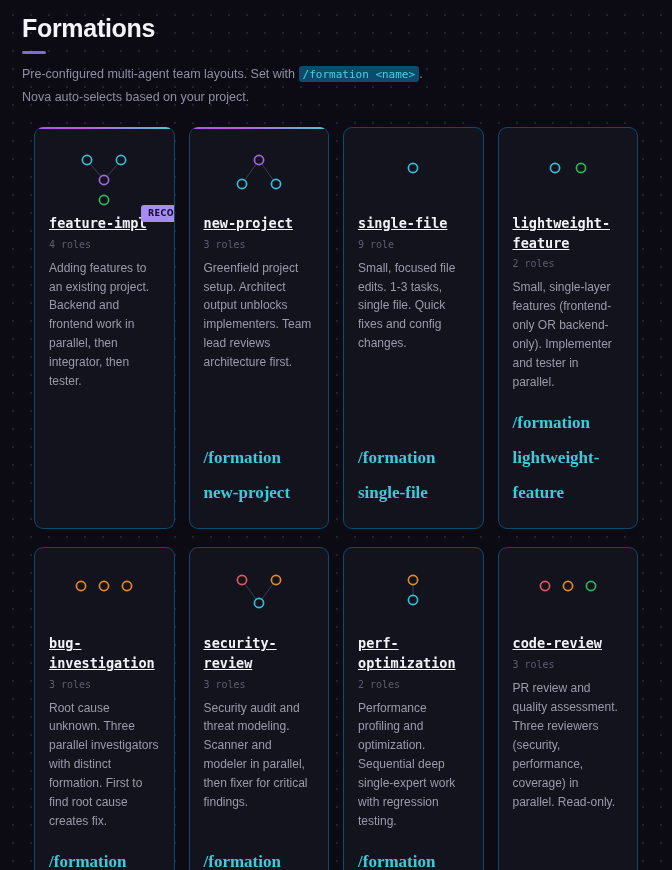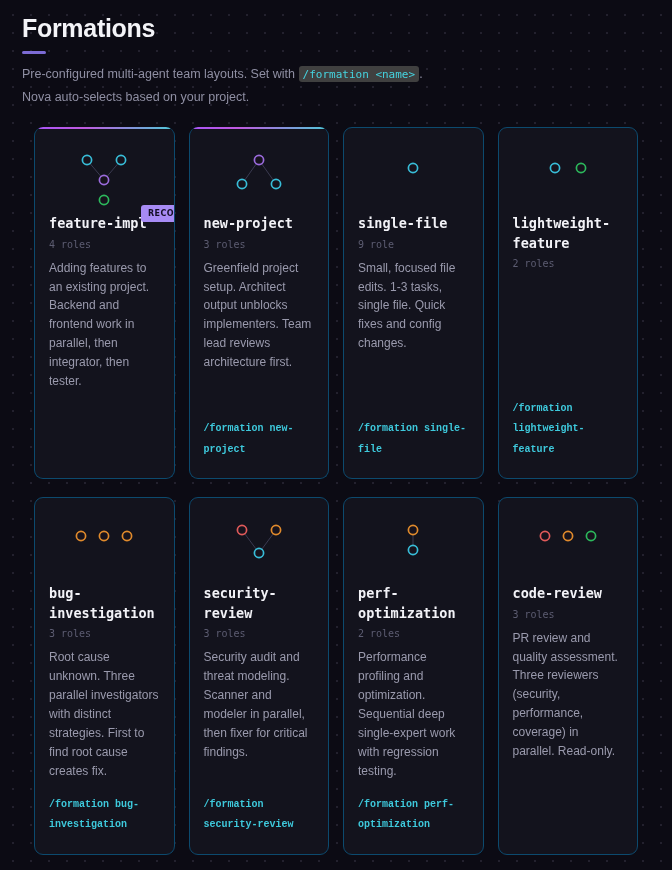--- a/index.html
+++ b/index.html
@@ -47,21 +47,21 @@
     font-size: 12.5px;
     line-height: 1.85;
     color: #8f8fa3;
     max-width: 430px;
   }
 
   code.inline-code {
     font-family: "DejaVu Sans Mono", monospace;
     font-size: 11px;
     color: #45d4e0;
-    background: #404040;
+    background: #0c4a6e;
     border-radius: 3px;
     padding: 1.5px 4px;
     white-space: nowrap;
   }
 
   
   .formation-grid {
     margin: 18px 34px 0 34px;
     display: grid;
     grid-template-columns: repeat(4, 1fr);
@@ -105,20 +105,21 @@
   .card-name {
     font-family: "DejaVu Sans Mono", monospace;
     font-size: 13.5px;
     font-weight: bold;
     color: #f2f2f7;
     line-height: 1.45;
     word-break: break-word;
     margin-bottom: 5px;
     position: relative;
     padding-right: 2px;
+    text-decoration: underline;
   }
 
   .recommended-badge {
     position: absolute;
     left: 106px;
     top: 78px;
     background: #a78bf5;
     color: #140f26;
     font-family: "DejaVu Sans", sans-serif;
     font-size: 8px;
@@ -138,22 +139,22 @@
   }
 
   .card-desc {
     font-size: 12px;
     line-height: 1.58;
     color: #9a9aad;
     margin-bottom: 14px;
   }
 
   .card-command {
-    font-family: Liberation Mono, monospace;
-    font-size: 10px;
+    font-family: Liberation Serif, serif;
+    font-size: 17px;
     font-weight: bold;
     color: #3ec9dc;
     line-height: 2.05;
     word-break: break-word;
     margin-top: auto;
   }
 </style>
 </head>
 <body>
 
@@ -208,33 +209,34 @@
     </div>
     <div class="formation-card">
       <div class="node-diagram">
         <svg width="90" height="60" viewBox="0 0 90 60">
           <circle cx="32" cy="18" r="4.6" fill="#16121c" stroke="#38bdd8" stroke-width="1.7"></circle>
           <circle cx="58" cy="18" r="4.6" fill="#16121c" stroke="#2cb85c" stroke-width="1.7"></circle>
         </svg>
       </div>
       <div class="card-name">lightweight-feature</div>
       <div class="card-roles">2 roles</div>
+      <div class="card-desc">Small, single-layer features (frontend-only OR backend-only). Implementer and tester in parallel.</div>
       <div class="card-command">/formation lightweight-feature</div>
     </div>
     <div class="formation-card">
       <div class="node-diagram">
         <svg width="90" height="60" viewBox="0 0 90 60">
           <circle cx="22" cy="16" r="4.6" fill="#16121c" stroke="#e08a2c" stroke-width="1.7"></circle>
           <circle cx="45" cy="16" r="4.6" fill="#16121c" stroke="#e08a2c" stroke-width="1.7"></circle>
           <circle cx="68" cy="16" r="4.6" fill="#16121c" stroke="#e08a2c" stroke-width="1.7"></circle>
         </svg>
       </div>
       <div class="card-name">bug-investigation</div>
       <div class="card-roles">3 roles</div>
-      <div class="card-desc">Root cause unknown. Three parallel investigators with distinct strategies. First to find root cause creates fix.</div>
+      <div class="card-desc">Root cause unknown. Three parallel investigators with distinct formation. First to find root cause creates fix.</div>
       <div class="card-command">/formation bug-investigation</div>
     </div>
     <div class="formation-card">
       <div class="node-diagram">
         <svg width="90" height="60" viewBox="0 0 90 60">
           <line x1="28" y1="10" x2="45" y2="33" stroke="#3a3a50" stroke-width="1"></line>
           <line x1="62" y1="10" x2="45" y2="33" stroke="#3a3a50" stroke-width="1"></line>
           <circle cx="28" cy="10" r="4.6" fill="#16121c" stroke="#e05a5a" stroke-width="1.7"></circle>
           <circle cx="62" cy="10" r="4.6" fill="#16121c" stroke="#e08a2c" stroke-width="1.7"></circle>
           <circle cx="45" cy="33" r="4.6" fill="#16121c" stroke="#38bdd8" stroke-width="1.7"></circle>

